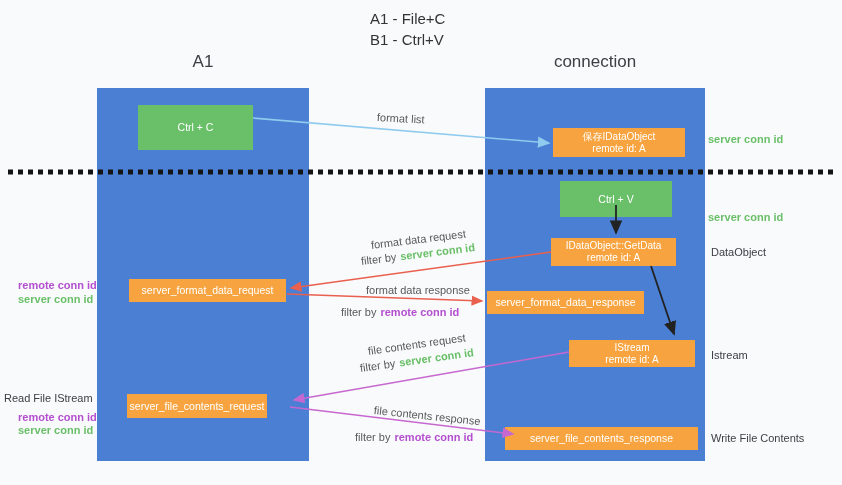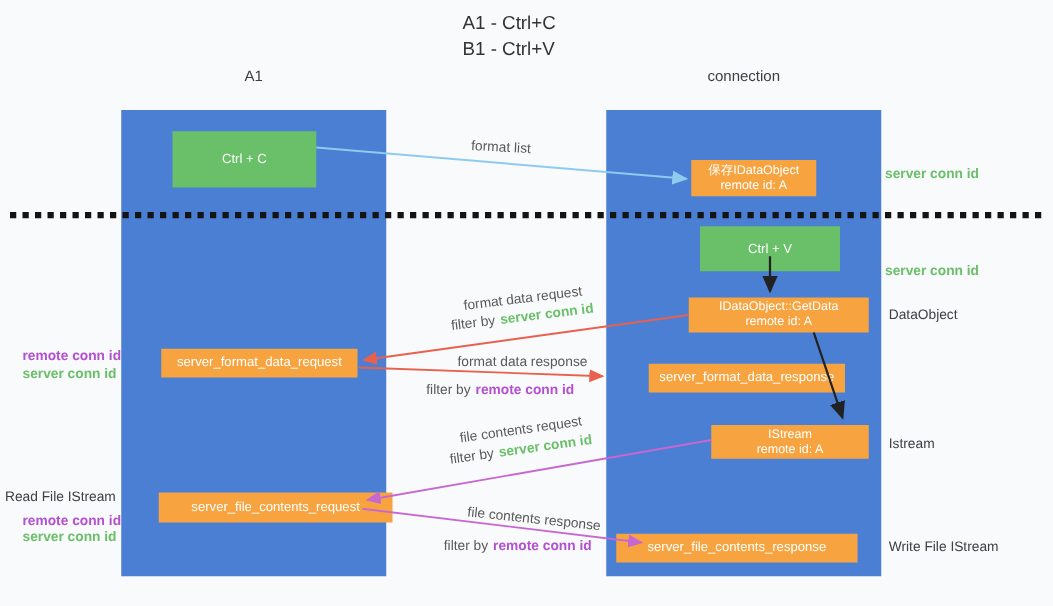--- a/index.html
+++ b/index.html
@@ -3,90 +3,90 @@
 <meta charset="utf-8">
 <style>
   html,body{margin:0;padding:0;}
   body{
     width:842px;height:485px;position:relative;overflow:hidden;
     background:#f9fafb;
     font-family:"Liberation Sans",sans-serif;
   }
   .abs{position:absolute;}
   .lane{background:#4a7fd4;}
-  .lane-header{text-align:center;color:#3c4043;font-size:12px;line-height:15px;}
+  .lane-header{text-align:center;color:#3c4043;font-size:17px;line-height:15px;}
   .title{color:#333;font-size:15px;line-height:21px;white-space:nowrap;}
   .box{display:flex;flex-direction:column;align-items:center;justify-content:center;
        color:#fff;text-align:center;}
   .green{background:#6abf69;}
   .orange{background:#f7a440;}
   .box .l1{font-size:10.5px;line-height:13px;white-space:nowrap;}
   .box .l2{font-size:10px;line-height:12px;white-space:nowrap;}
   .lbl{font-size:11px;color:#595959;white-space:nowrap;transform-origin:left center;}
   .side{font-size:11px;font-weight:bold;white-space:nowrap;}
   .plain{font-size:11px;font-weight:normal;color:#3c4043;white-space:nowrap;}
   .green-t{color:#6abf69;}
   .purple-t{color:#b44fd0;}
   .filter{display:flex;gap:4px;align-items:baseline;}
   svg.overlay{position:absolute;left:0;top:0;pointer-events:none;}
 </style>
 </head>
 <body>
 
 <div class="abs title" style="left:370px;top:8px;">
-  <div>A1 - Ctrl+C</div>
+  <div>A1 - File+C</div>
   <div>B1 - Ctrl+V</div>
 </div>
 
 <div class="abs lane-header" style="left:97px;top:54px;width:212px;">
   <div>A1</div>
 </div>
 <div class="abs lane-header" style="left:485px;top:54px;width:220px;">
   <div>connection</div>
 </div>
 
 <div class="abs lane" style="left:97px;top:88px;width:212px;height:373px;"></div>
 <div class="abs lane" style="left:485px;top:88px;width:220px;height:373px;"></div>
 
 <div class="abs box green" style="left:138px;top:105px;width:115px;height:45px;">
   <span class="l1">Ctrl + C</span>
 </div>
 
-<div class="abs box orange" style="left:553px;top:128px;width:100px;height:29px;">
+<div class="abs box orange" style="left:553px;top:128px;width:132px;height:29px;">
   <span class="l2">保存IDataObject</span>
   <span class="l2">remote id: A</span>
 </div>
 
 <div class="abs box green" style="left:560px;top:181px;width:112px;height:36px;">
   <span class="l1">Ctrl + V</span>
 </div>
 
-<div class="abs box orange" style="left:551px;top:238px;width:144px;height:28px;">
+<div class="abs box orange" style="left:551px;top:238px;width:125px;height:28px;">
   <span class="l2">IDataObject::GetData</span>
   <span class="l2">remote id: A</span>
 </div>
 
 <div class="abs box orange" style="left:129px;top:279px;width:157px;height:23px;">
   <span class="l1">server_format_data_request</span>
 </div>
 
-<div class="abs box orange" style="left:487px;top:291px;width:157px;height:23px;margin-left:32px;">
+<div class="abs box orange" style="left:487px;top:291px;width:157px;height:23px;">
   <span class="l1">server_format_data_response</span>
 </div>
 
 <div class="abs box orange" style="left:569px;top:340px;width:126px;height:27px;">
   <span class="l2">IStream</span>
   <span class="l2">remote id: A</span>
 </div>
 
-<div class="abs box orange" style="left:127px;top:394px;width:187px;height:24px;">
+<div class="abs box orange" style="left:127px;top:394px;width:140px;height:24px;">
   <span class="l1">server_file_contents_request</span>
 </div>
 
-<div class="abs box orange" style="left:493px;top:427px;width:193px;height:23px;text-align:right;">
+<div class="abs box orange" style="left:505px;top:427px;width:193px;height:23px;text-align:right;">
   <span class="l1">server_file_contents_response</span>
 </div>
 
 <svg class="overlay" width="842" height="485" viewBox="0 0 842 485">
   <defs>
     <marker id="m-blue" markerWidth="9" markerHeight="7" refX="7" refY="3.5" orient="auto">
       <path d="M0,0 L8,3.5 L0,7 z" fill="#8ecbee"></path>
     </marker>
     <marker id="m-red" markerWidth="9" markerHeight="7" refX="7" refY="3.5" orient="auto">
       <path d="M0,0 L8,3.5 L0,7 z" fill="#e9604e"></path>
@@ -131,19 +131,19 @@
 <div class="abs lbl" style="left:374px;top:404px;transform:rotate(6deg);">file contents response</div>
 <div class="abs lbl filter" style="left:355px;top:431px;">
   <span>filter by</span>
   <span class="side purple-t">remote conn id</span>
 </div>
 
 <div class="abs side green-t" style="left:708px;top:133px;">server conn id</div>
 <div class="abs side green-t" style="left:708px;top:211px;">server conn id</div>
 <div class="abs plain" style="left:711px;top:246px;">DataObject</div>
 <div class="abs plain" style="left:711px;top:349px;">Istream</div>
-<div class="abs plain" style="left:711px;top:432px;">Write File IStream</div>
+<div class="abs plain" style="left:711px;top:432px;">Write File Contents</div>
 
 <div class="abs side purple-t" style="left:18px;top:279px;">remote conn id</div>
 <div class="abs side green-t" style="left:18px;top:293px;">server conn id</div>
 <div class="abs plain" style="left:4px;top:392px;">Read File IStream</div>
 <div class="abs side purple-t" style="left:18px;top:411px;">remote conn id</div>
 <div class="abs side green-t" style="left:18px;top:424px;">server conn id</div>
 
 </body></html>

